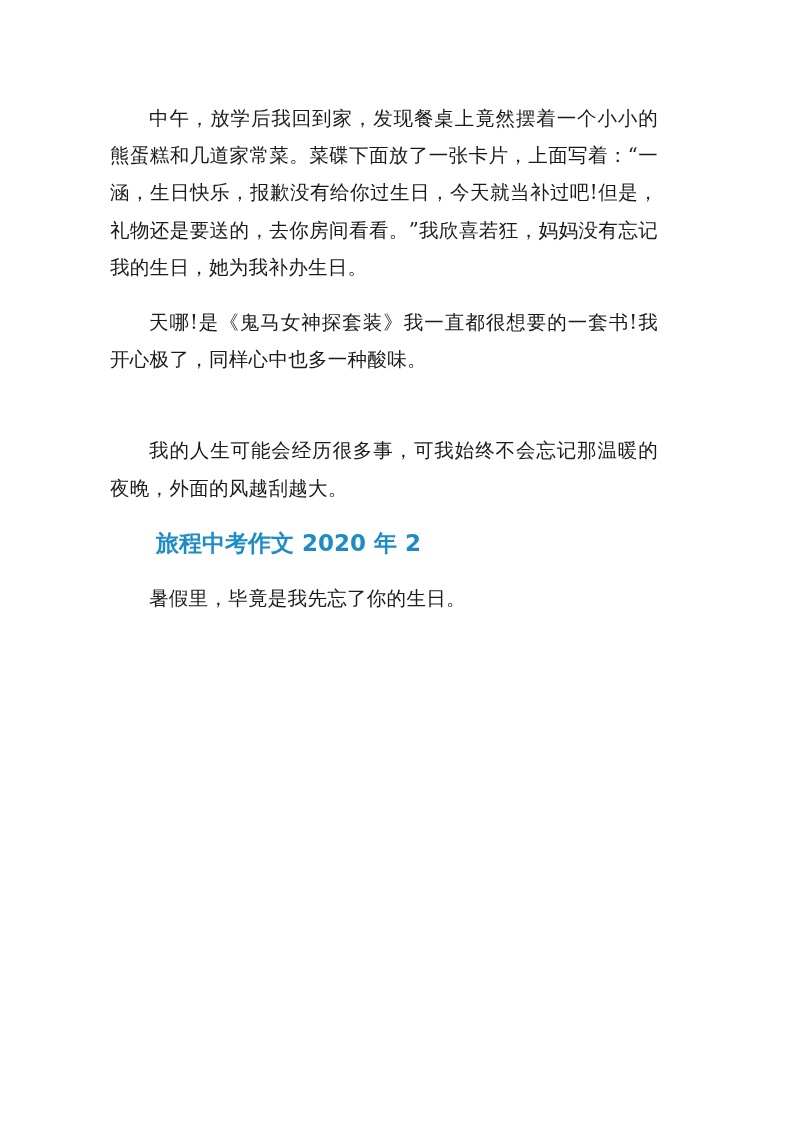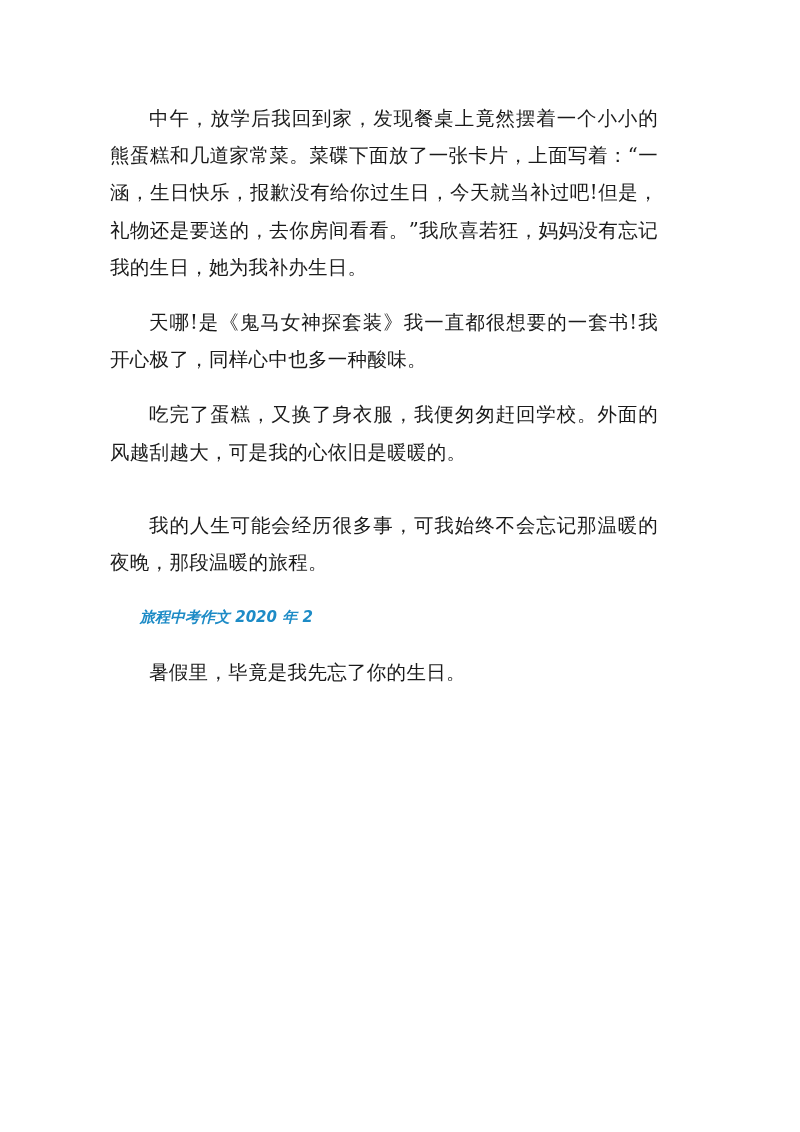--- a/index.html
+++ b/index.html
@@ -29,36 +29,34 @@
       letter-spacing: 0.3px;
       text-align: justify;
     }
     .gap {
       height: 18px;
     }
     .heading {
       margin: 0;
       font-family: "DejaVu Sans", "Liberation Sans", sans-serif;
       font-weight: bold;
-      font-size: 15px;
+      font-size: 23px;
       line-height: 37px;
       text-indent: 2em;
       color: #1d8bc6;
-      font-style: italic;
     }
   </style>
 </head>
 <body>
 
 <div class="page">
   <p class="para">中午，放学后我回到家，发现餐桌上竟然摆着一个小小的熊蛋糕和几道家常菜。菜碟下面放了一张卡片，上面写着：“一涵，生日快乐，报歉没有给你过生日，今天就当补过吧!但是，礼物还是要送的，去你房间看看。”我欣喜若狂，妈妈没有忘记我的生日，她为我补办生日。</p>
   <div class="gap"></div>
   <p class="para">天哪!是《鬼马女神探套装》我一直都很想要的一套书!我开心极了，同样心中也多一种酸味。</p>
   <div class="gap"></div>
-  <p class="para">吃完了蛋糕，又换了身衣服，我便匆匆赶回学校。外面的风越刮越大，可是我的心依旧是暖暖的。</p>
   <div class="gap"></div>
   <div class="gap"></div>
-  <p class="para">我的人生可能会经历很多事，可我始终不会忘记那温暖的夜晚，那段温暖的旅程。</p>
+  <p class="para">我的人生可能会经历很多事，可我始终不会忘记那温暖的夜晚，外面的风越刮越大。</p>
   <div class="gap"></div>
   <h2 class="heading">旅程中考作文 2020 年 2</h2>
   <div class="gap"></div>
   <p class="para">暑假里，毕竟是我先忘了你的生日。</p>
 </div>
 
 </body></html>

